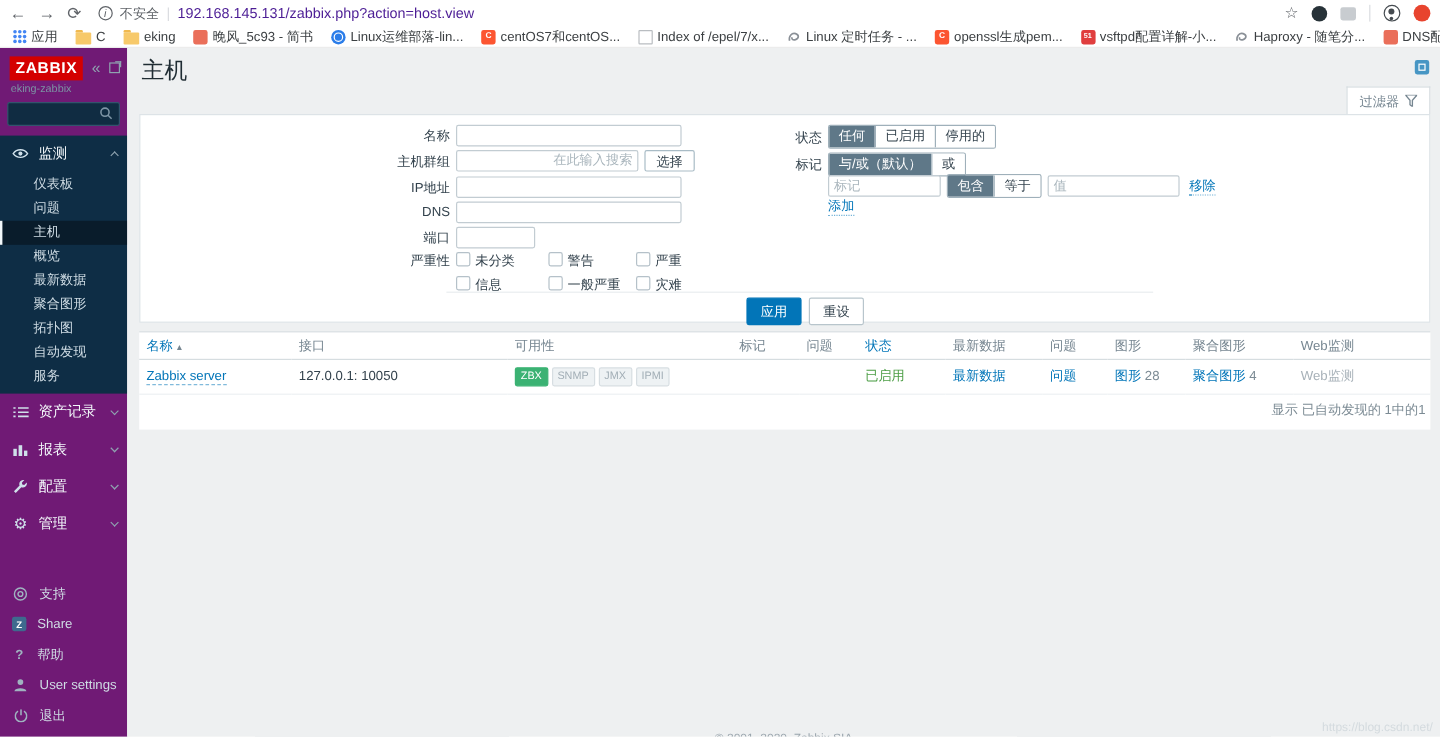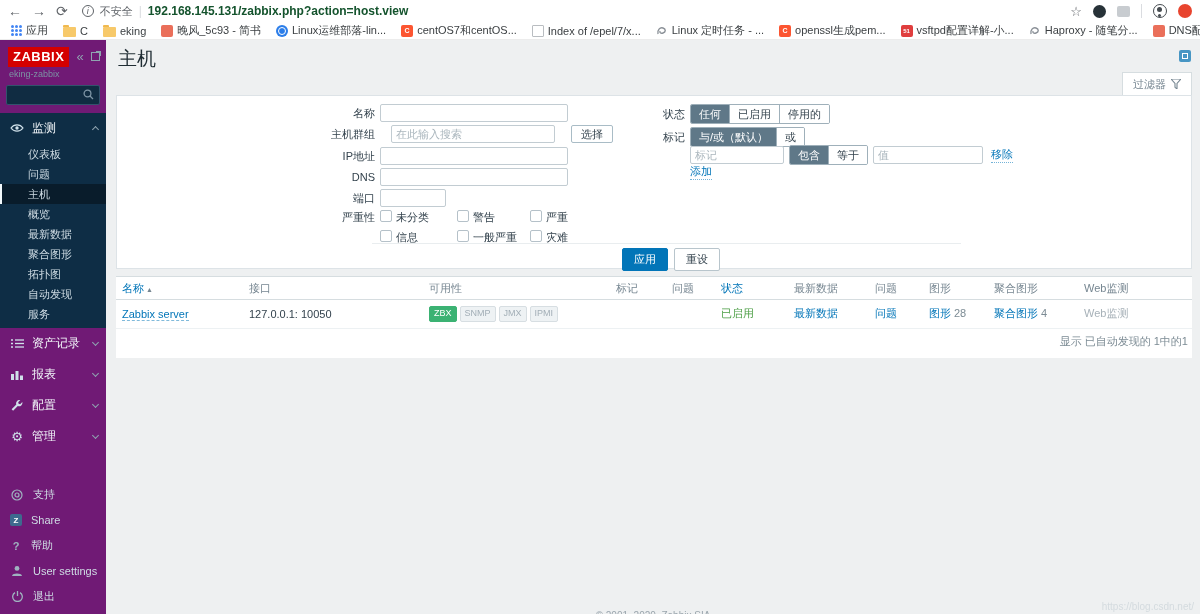--- a/index.html
+++ b/index.html
@@ -7,21 +7,21 @@
   body { font-family:"Liberation Sans","DejaVu Sans",sans-serif; background:#fff; position:relative; }
 
   
   .topbar { height:22px; background:#fff; display:flex; align-items:center; padding:0 8px; gap:10px; }
   .nav-ic { color:#5f6368; font-size:14px; line-height:1; cursor:pointer; }
   .omnibox { flex:1; display:flex; align-items:center; gap:6px; padding-left:4px; }
   .info-circle { width:12px; height:12px; border:1px solid #5f6368; border-radius:50%; color:#5f6368;
     font-size:9px; display:flex; align-items:center; justify-content:center; font-style:italic; }
   .sec-label { color:#5f6368; font-size:11px; }
   .omni-sep { color:#dadce0; font-size:12px; }
-  .url-text { color:#14532d; font-size:12px;font-weight:bold; }
+  .url-text { color:#4c1d95; font-size:12px; }
   .top-right { display:flex; align-items:center; gap:11px; }
   .star { color:#5f6368; font-size:13px; }
   .ext1 { width:13px; height:13px; border-radius:50%; background:#273238; }
   .ext2 { width:13px; height:11px; background:#c8ccd0; border-radius:2px; }
   .tr-sep { width:1px; height:14px; background:#dadce0; }
   .profile-ic { width:14px; height:14px; border-radius:50%; border:1.5px solid #454b50; position:relative; }
   .profile-ic::after { content:""; position:absolute; left:3px; top:2px; width:5px; height:5px; border-radius:50%; background:#454b50; box-shadow:0 6px 0 -1px #454b50; }
   .chrome-menu { width:14px; height:14px; border-radius:50%; background:#e8442e; }
 
   .bookmarks { height:18px; background:#fff; border-bottom:1px solid #ececec; display:flex; align-items:center; padding:0 10px; gap:15px; font-size:11px; color:#3c4043; white-space:nowrap; }
@@ -340,23 +340,23 @@
           </svg>
       </div>
     </div>
 
     <div class="panel">
 
       <div class="frow" style="left:195px; top:8px;">
         <span class="flabel lw">名称</span>
         <input class="tinput" style="width: 188px;">
       </div>
-      <div class="frow" style="left:195px; top:29px;gap:11px;">
+      <div class="frow" style="left:195px; top:29px;">
         <span class="flabel lw">主机群组</span>
-        <input class="tinput" style="width: 164px;" placeholder="在此输入搜索">
+        <input class="tinput" style="width: 152px; text-align: right;" placeholder="在此输入搜索">
         <button class="btn-alt">选择</button>
       </div>
       <div class="frow" style="left:195px; top:51px;">
         <span class="flabel lw">IP地址</span>
         <input class="tinput" style="width: 188px;">
       </div>
       <div class="frow" style="left:195px; top:72px;">
         <span class="flabel lw">DNS</span>
         <input class="tinput" style="width: 188px;">
       </div>

